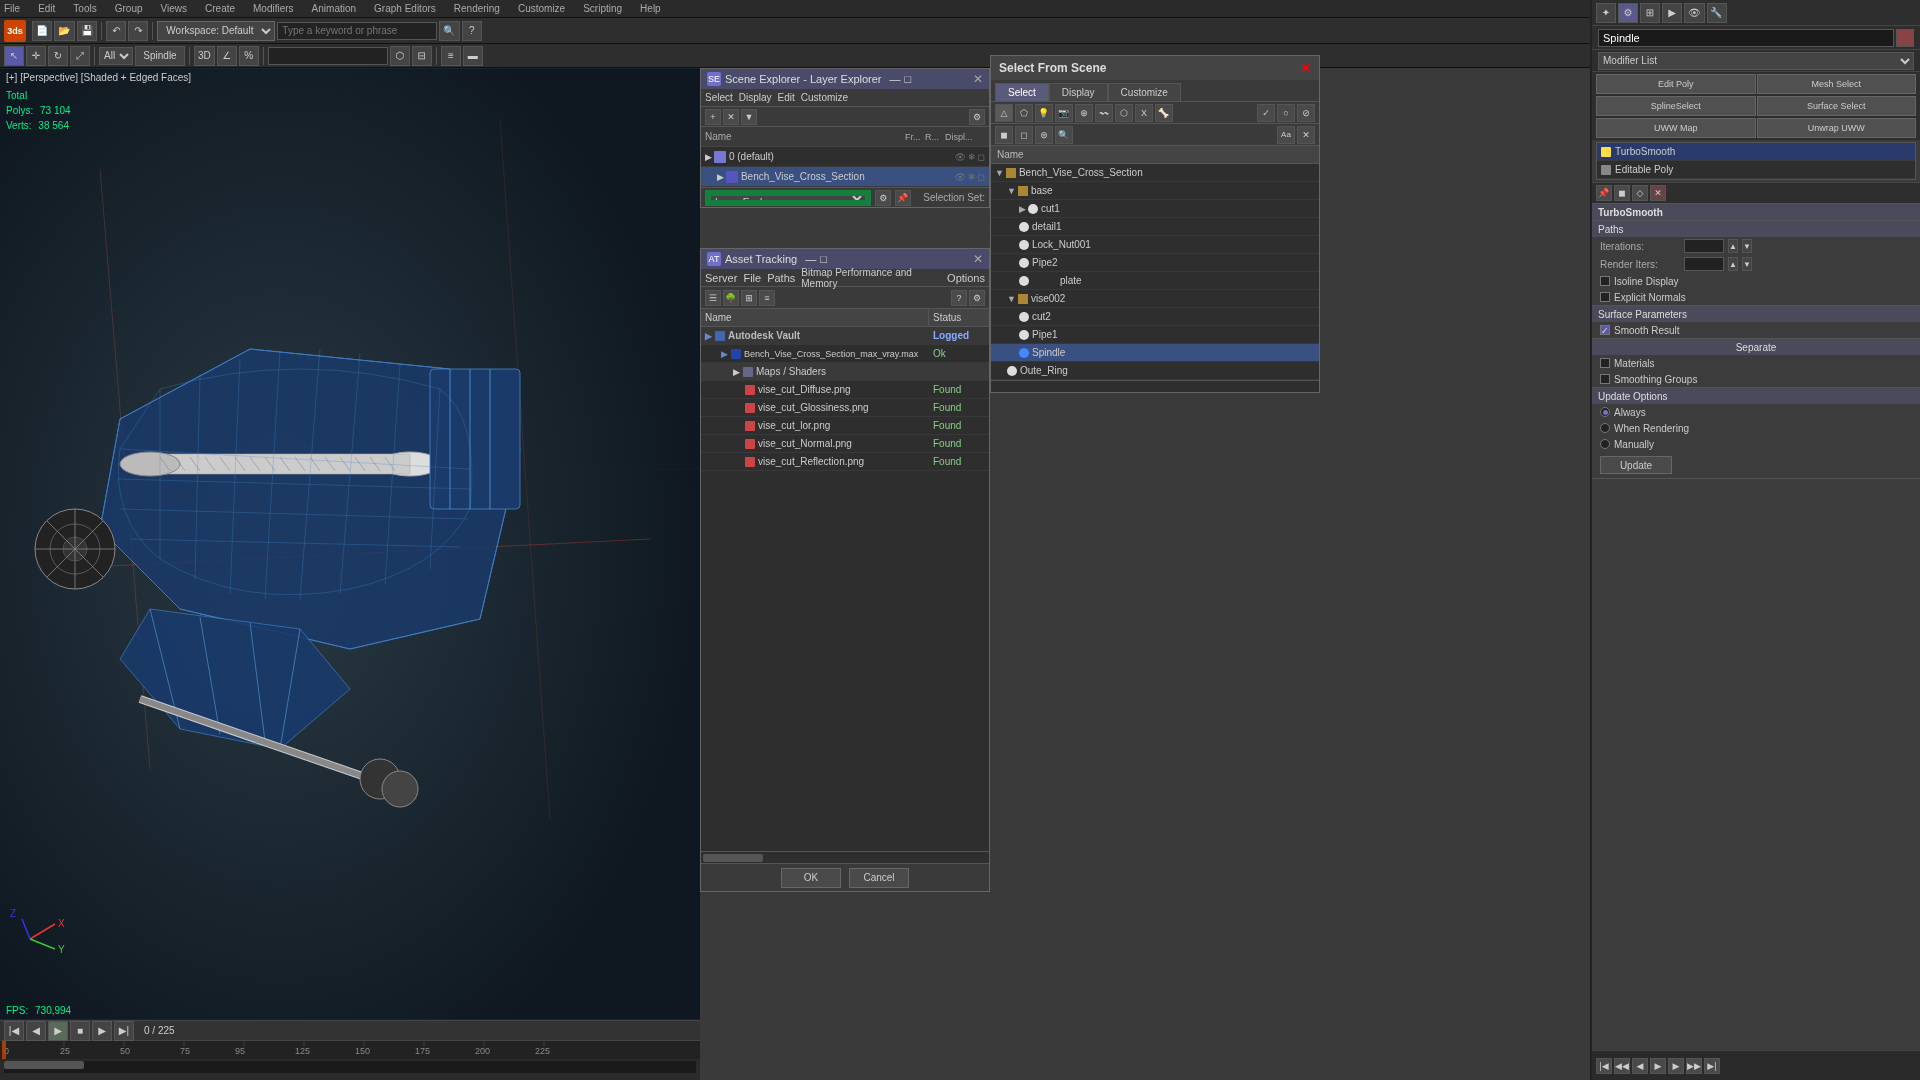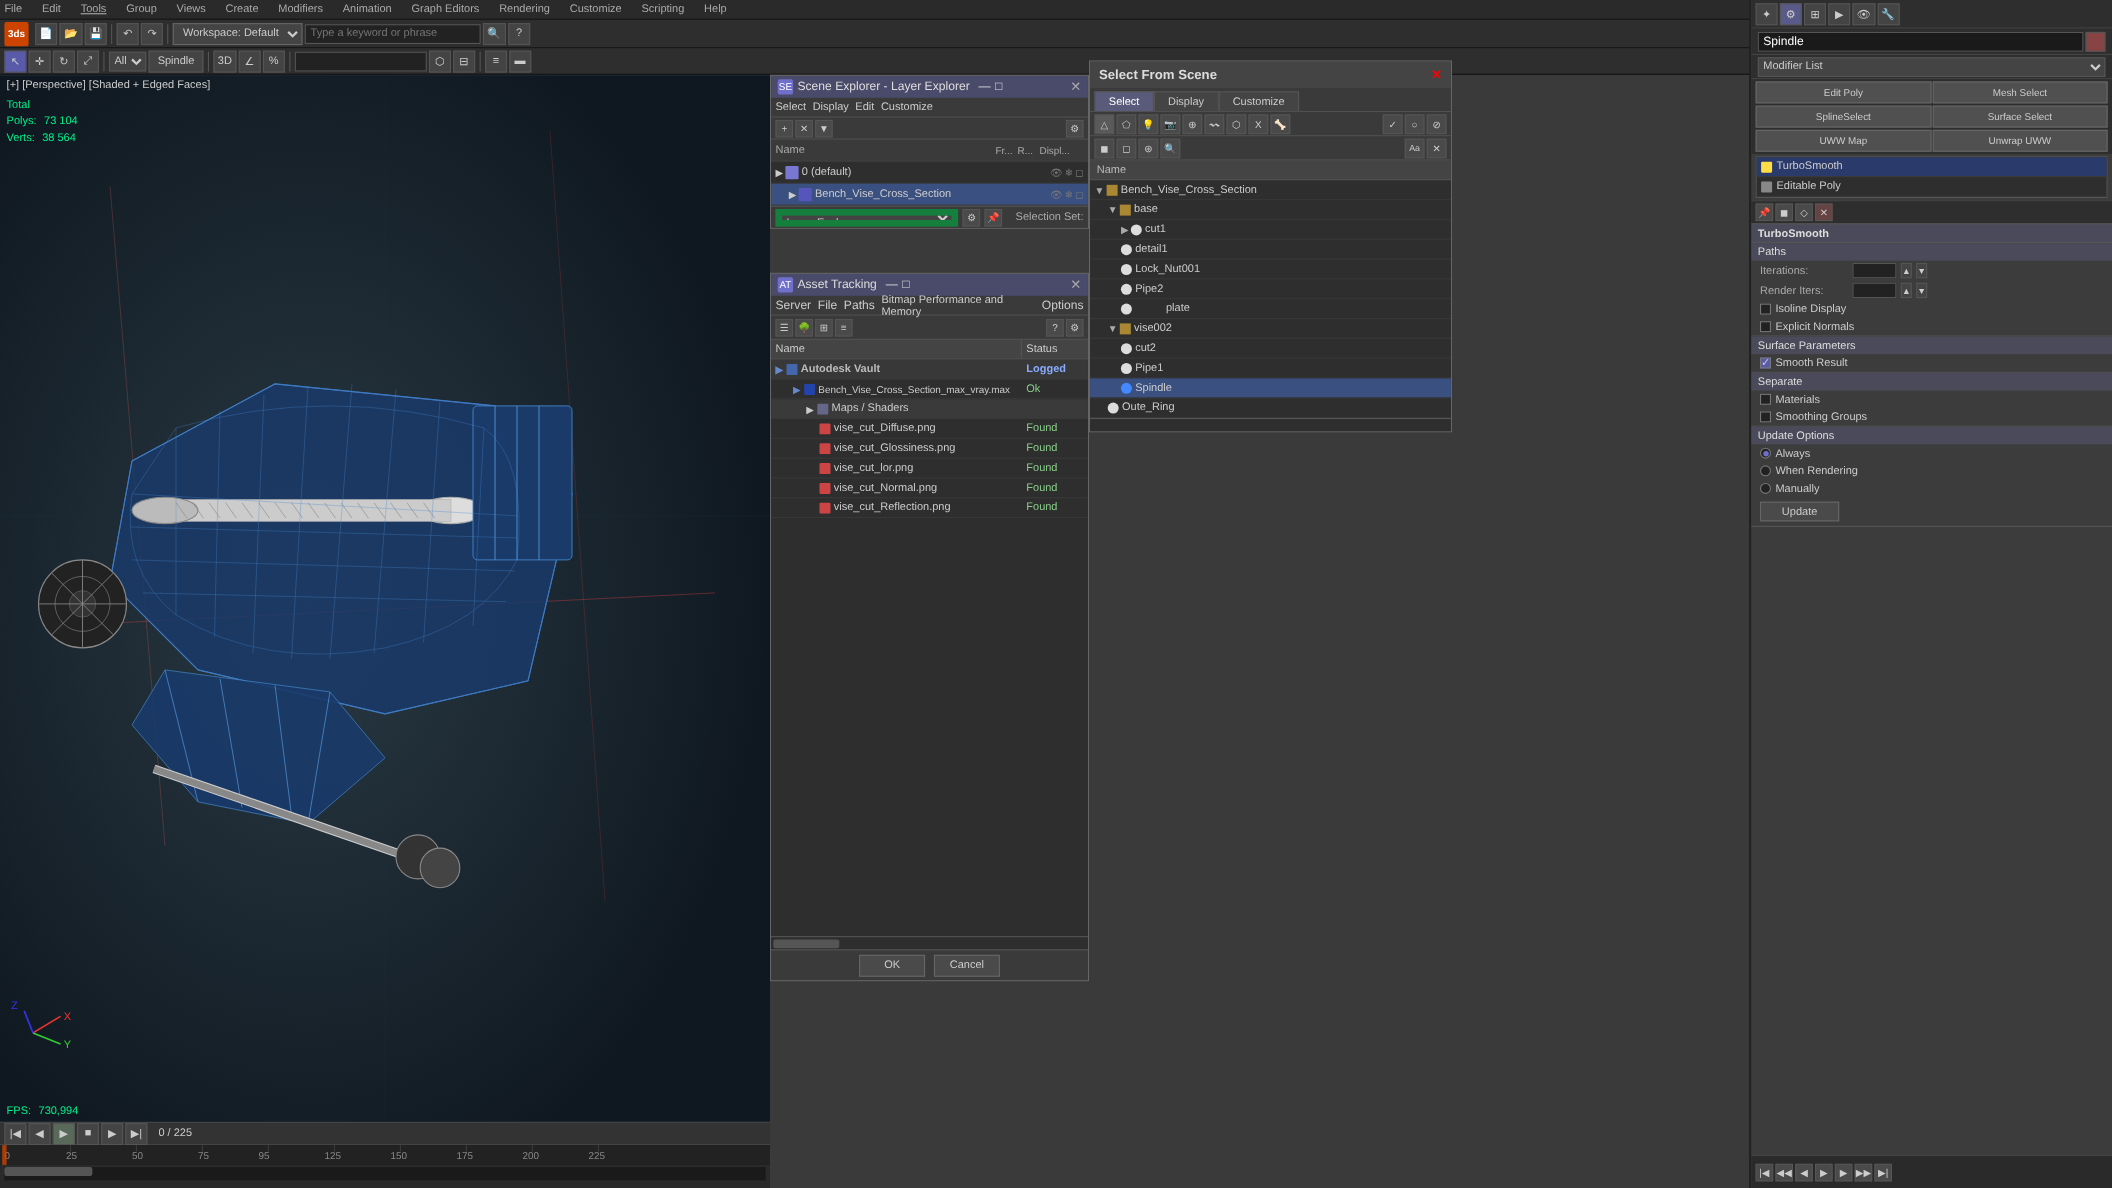--- a/index.html
+++ b/index.html
@@ -476,21 +476,21 @@
       background: #2e2e2e;
       border-top: 1px solid #555;
     }
   </style>
 </head>
 <body>
 
 <div class="top-toolbar" style="position:absolute;top:0;left:0;width:1590px;height:18px;background:#2a2a2a;display:flex;align-items:center;padding:0 4px;font-size:10px;color:#ccc;gap:12px;">
   <span style="cursor:pointer;">File</span>
   <span style="cursor:pointer;">Edit</span>
-  <span style="cursor:pointer;text-decoration:underline;">Tools</span>
+  <span style="cursor:pointer;">Tools</span>
   <span style="cursor:pointer;">Group</span>
   <span style="cursor:pointer;">Views</span>
   <span style="cursor:pointer;">Create</span>
   <span style="cursor:pointer;">Modifiers</span>
   <span style="cursor:pointer;">Animation</span>
   <span style="cursor:pointer;">Graph Editors</span>
   <span style="cursor:pointer;">Rendering</span>
   <span style="cursor:pointer;">Customize</span>
   <span style="cursor:pointer;">Scripting</span>
   <span style="cursor:pointer;">Help</span>
@@ -1106,21 +1106,21 @@
     <div style="height:16px;background:#4a4a5a;display:flex;align-items:center;padding:0 6px;font-size:10px;color:#ddd;cursor:pointer;">
       <span>Surface Parameters</span>
     </div>
     <div class="rp-checkbox-row">
       <div class="rp-checkbox checked">✓</div>
       <span>Smooth Result</span>
     </div>
   </div>
 
   <div style="background:#3c3c3c;border-bottom:1px solid #555;">
-    <div style="height:16px;background:#4a4a5a;display:flex;align-items:center;padding:0 6px;font-size:10px;color:#ddd;cursor:pointer;">
+    <div style="height:16px;background:#4a4a5a;display:flex;align-items:center;padding:0 6px;font-size:10px;color:#ddd;cursor:pointer;justify-content:center;">
       <span>Separate</span>
     </div>
     <div class="rp-checkbox-row">
       <div class="rp-checkbox"></div>
       <span>Materials</span>
     </div>
     <div class="rp-checkbox-row">
       <div class="rp-checkbox"></div>
       <span>Smoothing Groups</span>
     </div>

